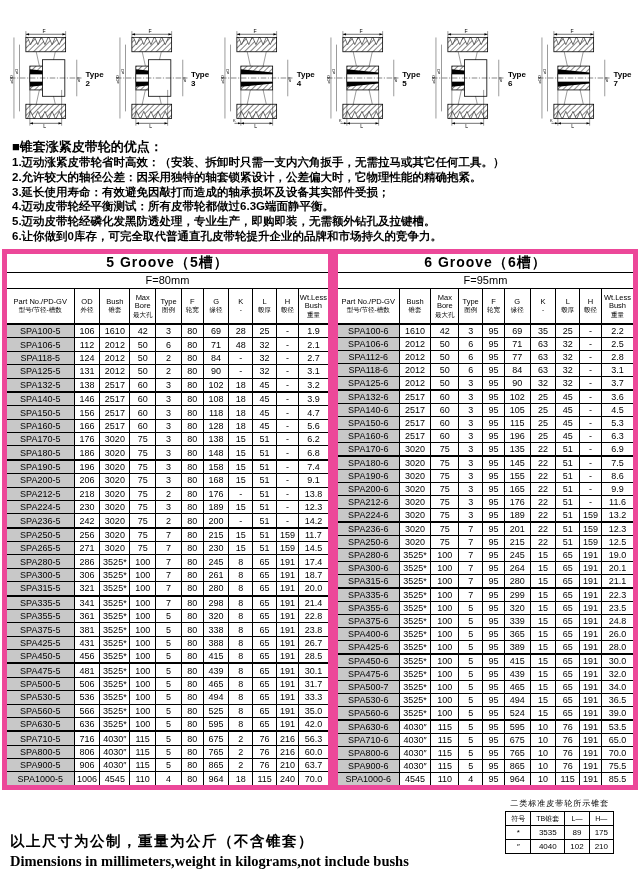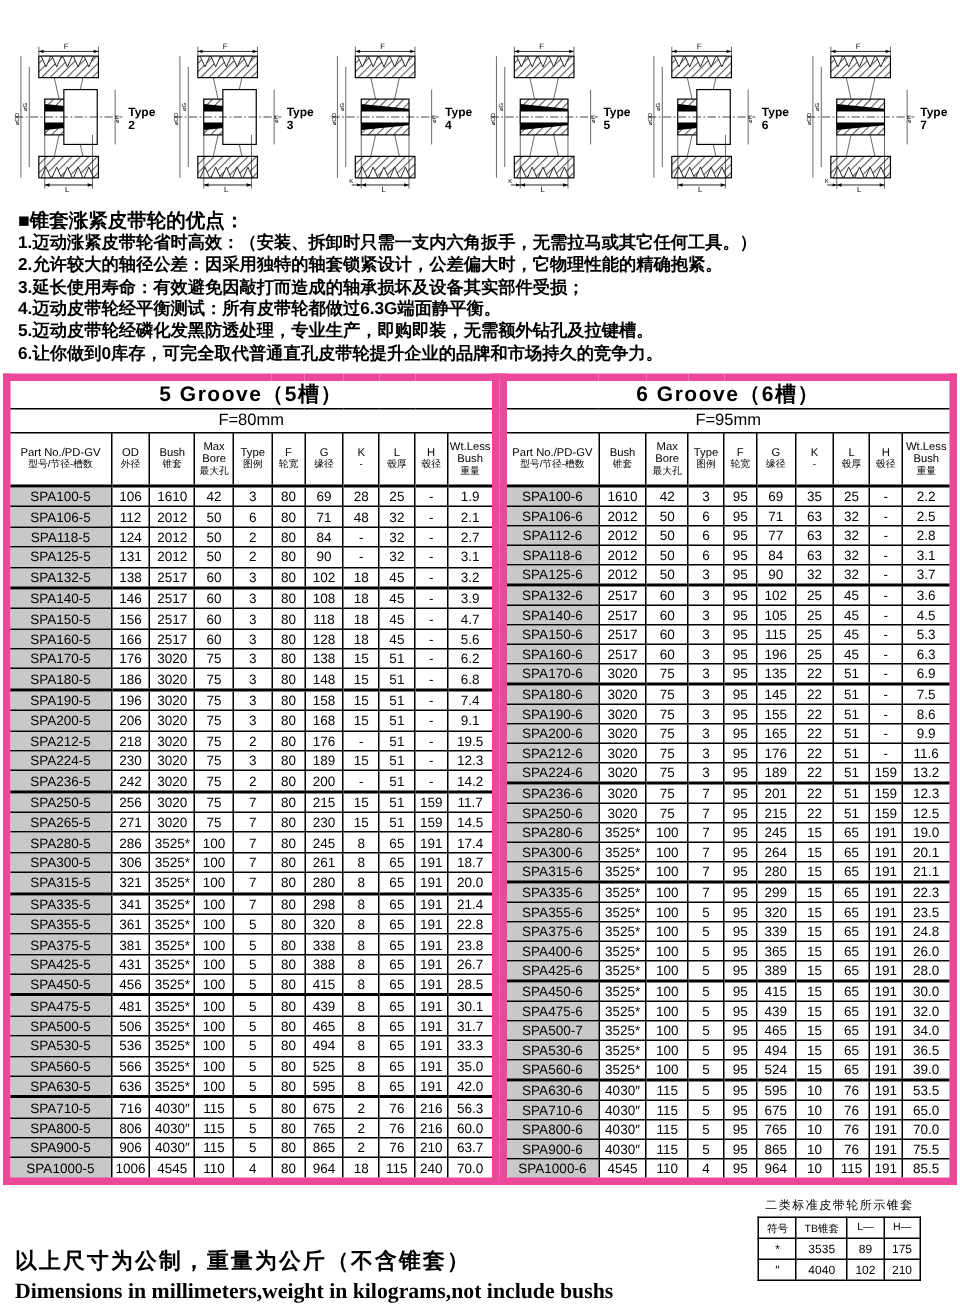--- a/index.html
+++ b/index.html
@@ -716,21 +716,21 @@
     <td class="part">SPA212-5</td>
     <td>218</td>
     <td>3020</td>
     <td>75</td>
     <td>2</td>
     <td>80</td>
     <td>176</td>
     <td>-</td>
     <td>51</td>
     <td>-</td>
-    <td>19.5</td>
+    <td>13.8</td>
   </tr>
 
   <tr>
     <td class="part">SPA224-5</td>
     <td>230</td>
     <td>3020</td>
     <td>75</td>
     <td>3</td>
     <td>80</td>
     <td>189</td>

